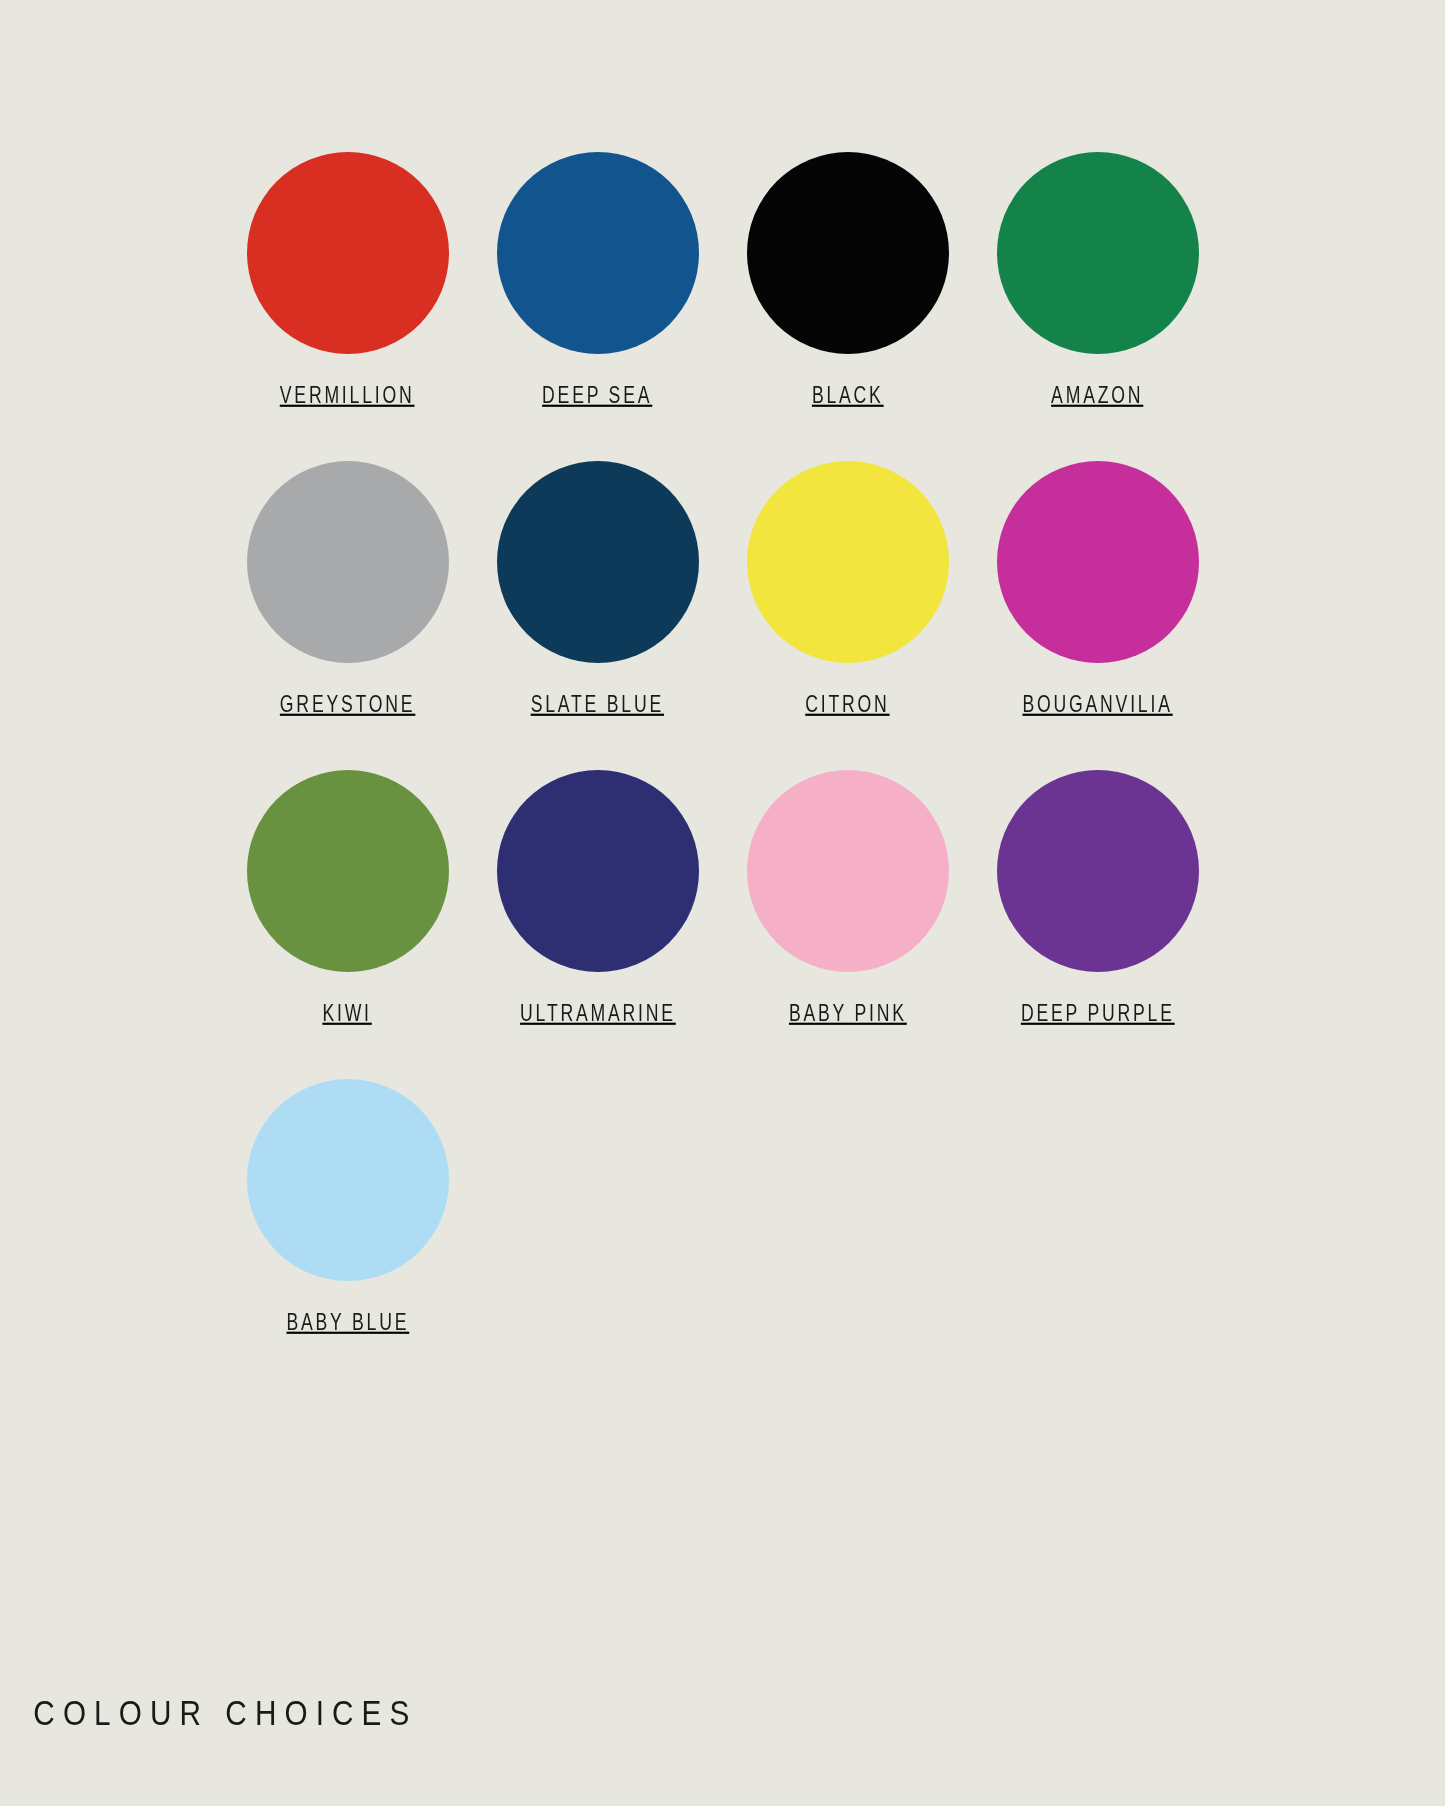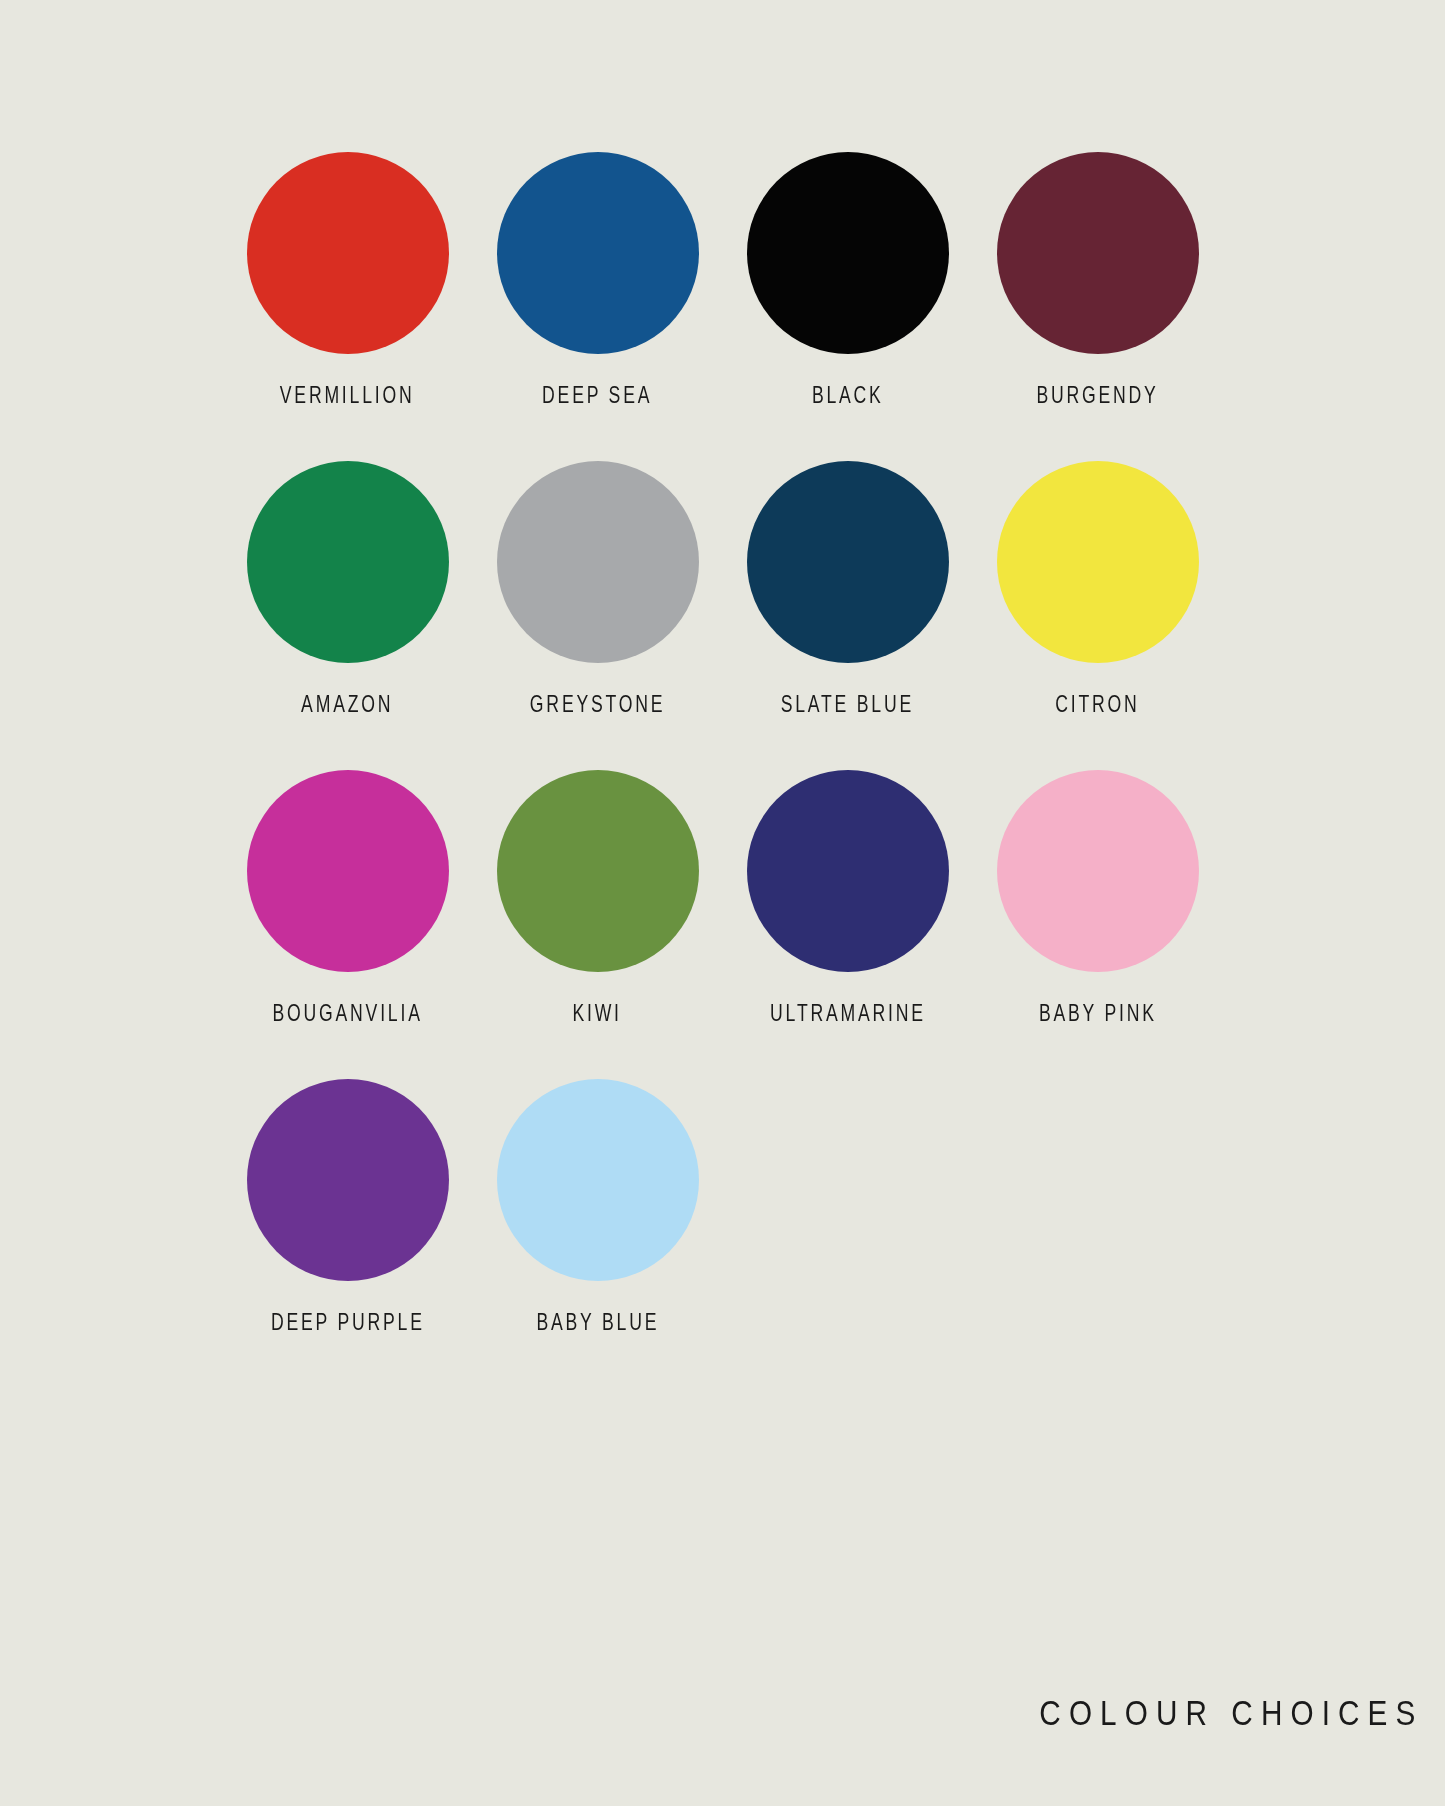--- a/index.html
+++ b/index.html
@@ -58,60 +58,56 @@
     letter-spacing: 3.4px;
     color: #1a1a1a;
     text-align: center;
     white-space: nowrap;
     transform: scaleX(0.82) scaleY(1.08);
     transform-origin: center top;
   }
 
   #poster-footer {
     position: absolute;
-    left: 6px;
+    left: 12px;
     right: 0;
     bottom: 74px;
-    text-align: right;
+    text-align: left;
     margin-top: 21px;
   }
 
   #poster-title {
     display: inline-block;
     font-family: "Liberation Sans", sans-serif;
     font-size: 33px;
     font-weight: 400;
     letter-spacing: 9px;
     color: #181818;
     white-space: nowrap;
     transform: scaleX(0.9) scaleY(1.05);
     transform-origin: center;
   }
 </style>
 </head>
 <body style="background: rgb(231, 231, 223);">
 
-<div id="poster" style="background: rgb(231, 231, 223);">
+<div id="poster" style="background: rgb(231, 231, 223); text-decoration: underline;">
 
   <div id="swatch-grid">
       <div class="swatch-cell">
         <div class="swatch-dot" style="background: rgb(217, 46, 34);"></div>
         <div class="swatch-label" style="color: rgb(26, 26, 26);">VERMILLION</div>
       </div>
       <div class="swatch-cell">
         <div class="swatch-dot" style="background: rgb(18, 84, 142);"></div>
         <div class="swatch-label" style="color: rgb(26, 26, 26);">DEEP  SEA</div>
       </div>
       <div class="swatch-cell">
         <div class="swatch-dot" style="background: rgb(5, 5, 5);"></div>
         <div class="swatch-label" style="color: rgb(26, 26, 26);">BLACK</div>
-      </div>
-      <div class="swatch-cell">
-        <div class="swatch-dot" style="background: rgb(102, 36, 52);"></div>
-        <div class="swatch-label" style="color: rgb(26, 26, 26);">BURGENDY</div>
       </div>
       <div class="swatch-cell">
         <div class="swatch-dot" style="background: rgb(19, 131, 74);"></div>
         <div class="swatch-label" style="color: rgb(26, 26, 26);">AMAZON</div>
       </div>
       <div class="swatch-cell">
         <div class="swatch-dot" style="background: rgb(167, 169, 171);"></div>
         <div class="swatch-label" style="color: rgb(26, 26, 26);">GREYSTONE</div>
       </div>
       <div class="swatch-cell">

